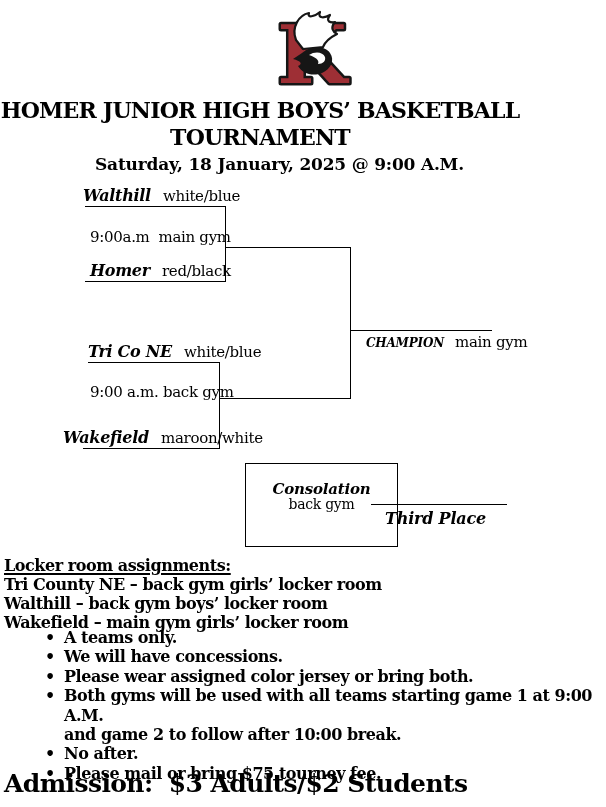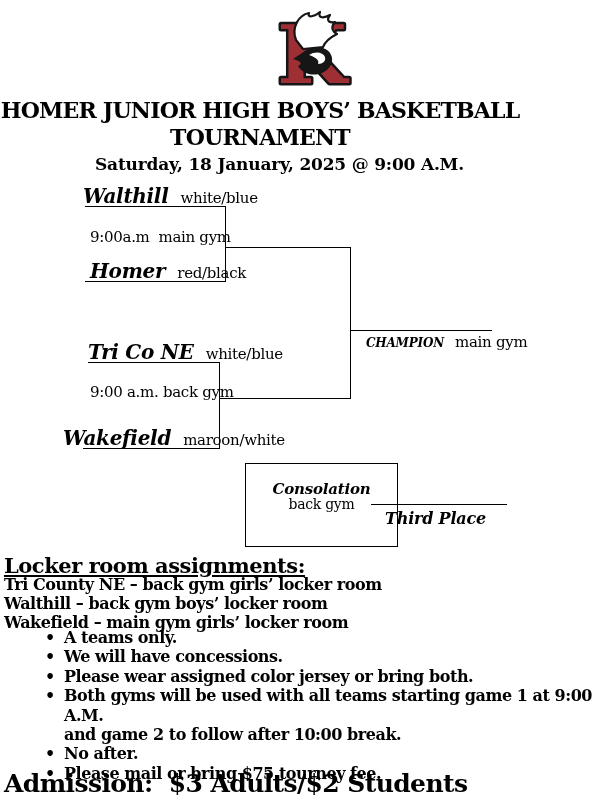--- a/index.html
+++ b/index.html
@@ -13,39 +13,39 @@
   .header { position:absolute; left:0; top:97px; width:520px; text-align:center; }
   .title-line { font-size:22px; font-weight:bold; letter-spacing:-0.8px; line-height:27px; white-space:nowrap; }
   .subtitle { font-size:17px; font-weight:bold; letter-spacing:-0.2px; line-height:22px; margin-top:2px;margin-left:39px; }
 
   
   .hline, .vline { position:absolute; background:#000; }
   .hline { height:1.4px; }
   .vline { width:1.4px; }
 
   .slot { position:absolute; white-space:nowrap; line-height:20px; }
-  .team-name { font-size:20px; font-weight:bold; font-style:italic; letter-spacing:-0.3px; }
+  .team-name { font-size:16px; font-weight:bold; font-style:italic; letter-spacing:-0.3px; }
   .team-colors { font-size:15px; margin-left:7px; letter-spacing:-0.3px; }
   .game-time { position:absolute; font-size:15px; letter-spacing:-0.3px; line-height:18px; white-space:pre; }
 
   .champ-slot { position:absolute; white-space:nowrap; line-height:18px; }
   .champ-label { font-size:12px; font-weight:bold; font-style:italic; letter-spacing:-0.2px; }
   .champ-venue { font-size:15px; margin-left:6px; letter-spacing:-0.3px; }
 
   .consolation-box { position:absolute; left:245px; top:463px; width:153px; height:84px;
                      border:1.4px solid #000; box-sizing:border-box; text-align:center; }
   .consolation-label { font-size:15px; font-weight:bold; font-style:italic; line-height:16px; margin-top:17px; letter-spacing:-0.2px; }
   .consolation-venue { font-size:14px; line-height:15px; letter-spacing:-0.3px; }
 
   .third-place { position:absolute; left:385px; top:509px; font-size:16px; font-weight:bold;
                  font-style:italic; letter-spacing:-0.2px; white-space:nowrap; }
 
   
   .locker { position:absolute; left:4px; top:556px; width:600px; }
-  .locker-heading { font-size:21px; font-weight:bold; letter-spacing:-0.45px; line-height:19px;
+  .locker-heading { font-size:16px; font-weight:bold; letter-spacing:-0.45px; line-height:19px;
                     text-decoration:underline; text-decoration-thickness:1.6px; text-underline-offset:2px; }
   .locker-line { font-size:16px; font-weight:bold; letter-spacing:-0.45px; line-height:19px; white-space:nowrap; }
 
   .notes { position:absolute; left:28px; top:612px; width:572px; margin:16px; padding:0; list-style:none; }
   .notes li { position:relative; padding-left:20px; font-size:16px; font-weight:bold;
               letter-spacing:-0.45px; line-height:19.4px; }
   .notes li::before { content:"\2022"; position:absolute; left:1px; top:0; font-size:16px; }
 
   .admission { position:absolute; left:4px; top:769px; font-size:25px; font-weight:bold;
                letter-spacing:-0.6px; white-space:pre; }

